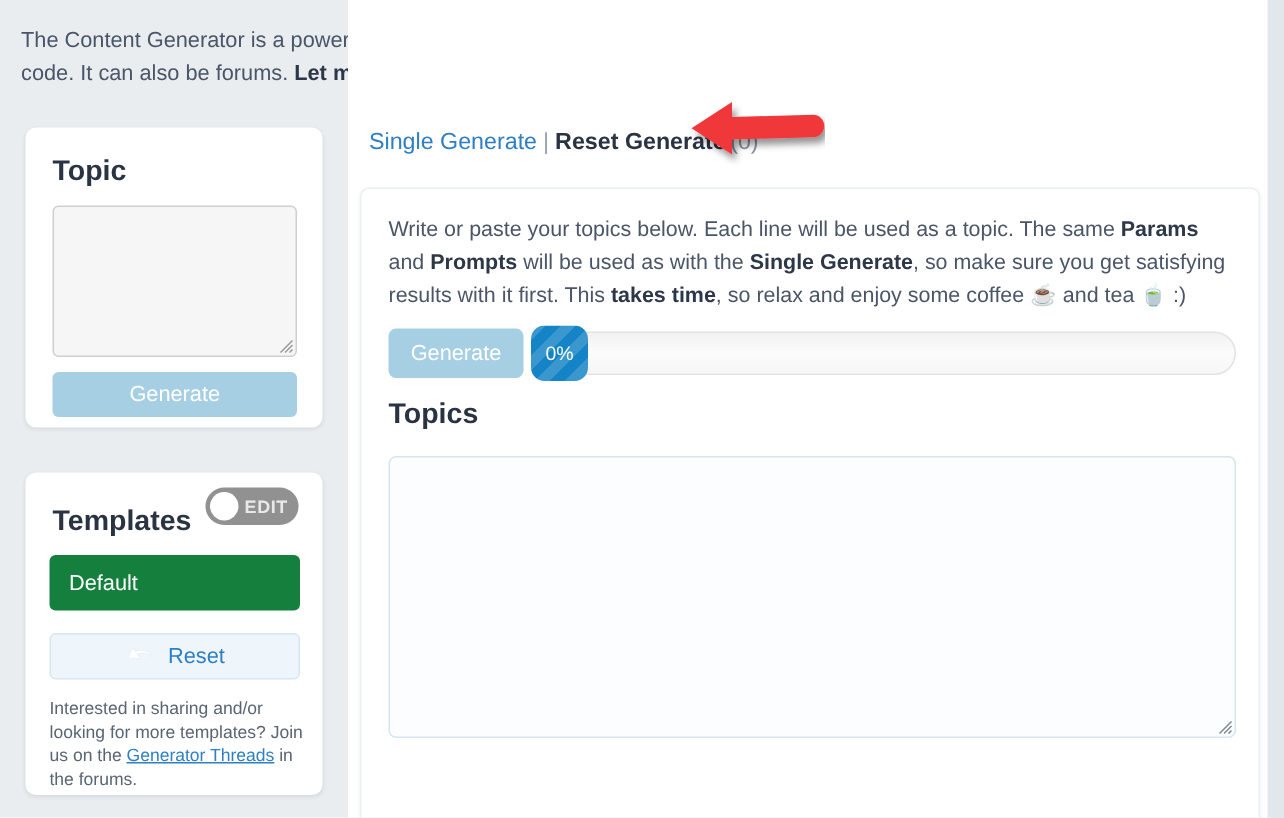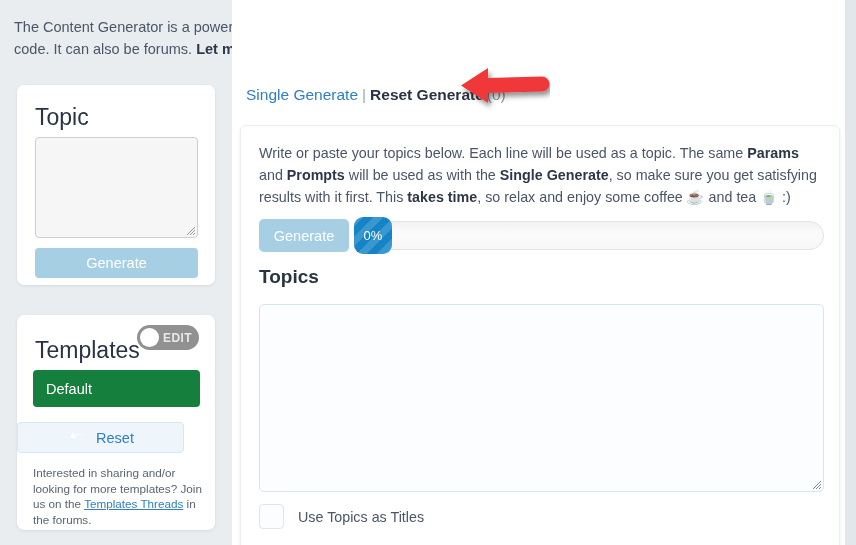--- a/index.html
+++ b/index.html
@@ -48,22 +48,22 @@
   .card {
     position: absolute;
     background: #ffffff;
     border-radius: 7px;
     box-shadow: 0 1px 3px rgba(30,50,70,0.10);
   }
   #topic-card { left: 17px; top: 85px; width: 198px; height: 200px; }
   #templates-card { left: 17px; top: 315px; width: 198px; height: 215px; }
 
   .card-title {
-    font-size: 23px;
-    font-weight: normal;
+    font-size: 19px;
+    font-weight: bold;
     color: #2a3342;
     margin: 0;
     padding: 0;
     text-align: right;
   }
   #topic-title { position: absolute; left: 18px; top: 19px; }
   #templates-title { position: absolute; left: 18px; top: 22px; }
 
   
   #topic-textarea {
@@ -137,21 +137,21 @@
     color: #ffffff;
     font-family: "Liberation Sans", sans-serif;
     font-size: 14.5px;
     text-align: left;
     padding-left: 13px;
     cursor: default;
   }
 
   #template-reset {
     position: absolute;
-    left: 0; top: 107px;
+    left: 16px; top: 107px;
     width: 167px; height: 31px;
     background: #eef5fb;
     border: 1px solid #d7e6f2;
     border-radius: 4px;
     color: #2f7fc4;
     font-family: "Liberation Sans", sans-serif;
     font-size: 14.5px;
     display: flex;
     align-items: center;
     justify-content: center;
@@ -339,45 +339,41 @@
 
     <button id="template-default">Default</button>
 
     <div id="template-reset">
       <svg id="reset-icon" width="21" height="16" viewBox="0 0 21 16">
         <path d="M7.5 4.2 C12 2.4 17.5 4.0 18.8 8.6 C16.8 5.6 12.4 4.6 8.6 6.2 L10.6 9.2 L2.2 8.6 L5.6 1.4 Z" fill="#ffffff" stroke="#e9f1f8" stroke-width="0.7"></path>
       </svg>
       <span>Reset</span>
     </div>
 
-    <div id="templates-footer"><span>Interested in sharing and/or looking for more templates? Join us on the </span><a href="#">Templates Threads</a><span> in the forums.</span></div>
+    <div id="templates-footer"><span>Interested in sharing and/or looking for more templates? Join us on the </span><a href="#">Generator Threads</a><span> in the forums.</span></div>
   </div>
 
   <div id="main-panel">
 
     <div id="tabs"><span id="tab-single">Single Generate</span><span id="tab-sep">|</span><span id="tab-bulk"><span>Reset Generate</span><span id="tab-bulk-count">(0)</span></span></div>
 
     <div id="content-card">
 
       <div id="bulk-desc"><span>Write or paste your topics below. Each line will be used as a topic. The same </span><b>Params</b><span> and </span><b>Prompts</b><span> will be used as with the </span><b>Single Generate</b><span>, so make sure you get satisfying results with it first. This </span><b>takes time</b><span>, so relax and enjoy some coffee </span><span>☕</span><span> and tea </span><span>🍵</span><span> :)</span></div>
 
       <button id="bulk-generate">Generate</button>
       <div id="progress-track"></div>
       <div id="progress-badge">0%</div>
 
       <div id="topics-title">Topics</div>
       <textarea id="topics-textarea" placeholder="" style=""></textarea>
       <svg id="topics-resize-grip" viewBox="0 0 10 10">
         <path d="M9 1 L1 9 M9 4 L4 9 M9 7 L7 9" stroke="#7b8a94" stroke-width="1" fill="none"></path>
       </svg>
 
-      <div id="use-titles-row">
-        <div id="use-titles-box"></div>
-        <div id="use-titles-label">Use Topics as Titles</div>
-      </div>
 
     </div>
   </div>
 
   <svg id="red-arrow" viewBox="0 0 92 46">
     <defs>
       <filter id="arrowshadow" x="-25%" y="-25%" width="160%" height="170%">
         <feDropShadow dx="2.5" dy="4" stdDeviation="2.6" flood-color="#000000" flood-opacity="0.42"></feDropShadow>
       </filter>
     </defs>

